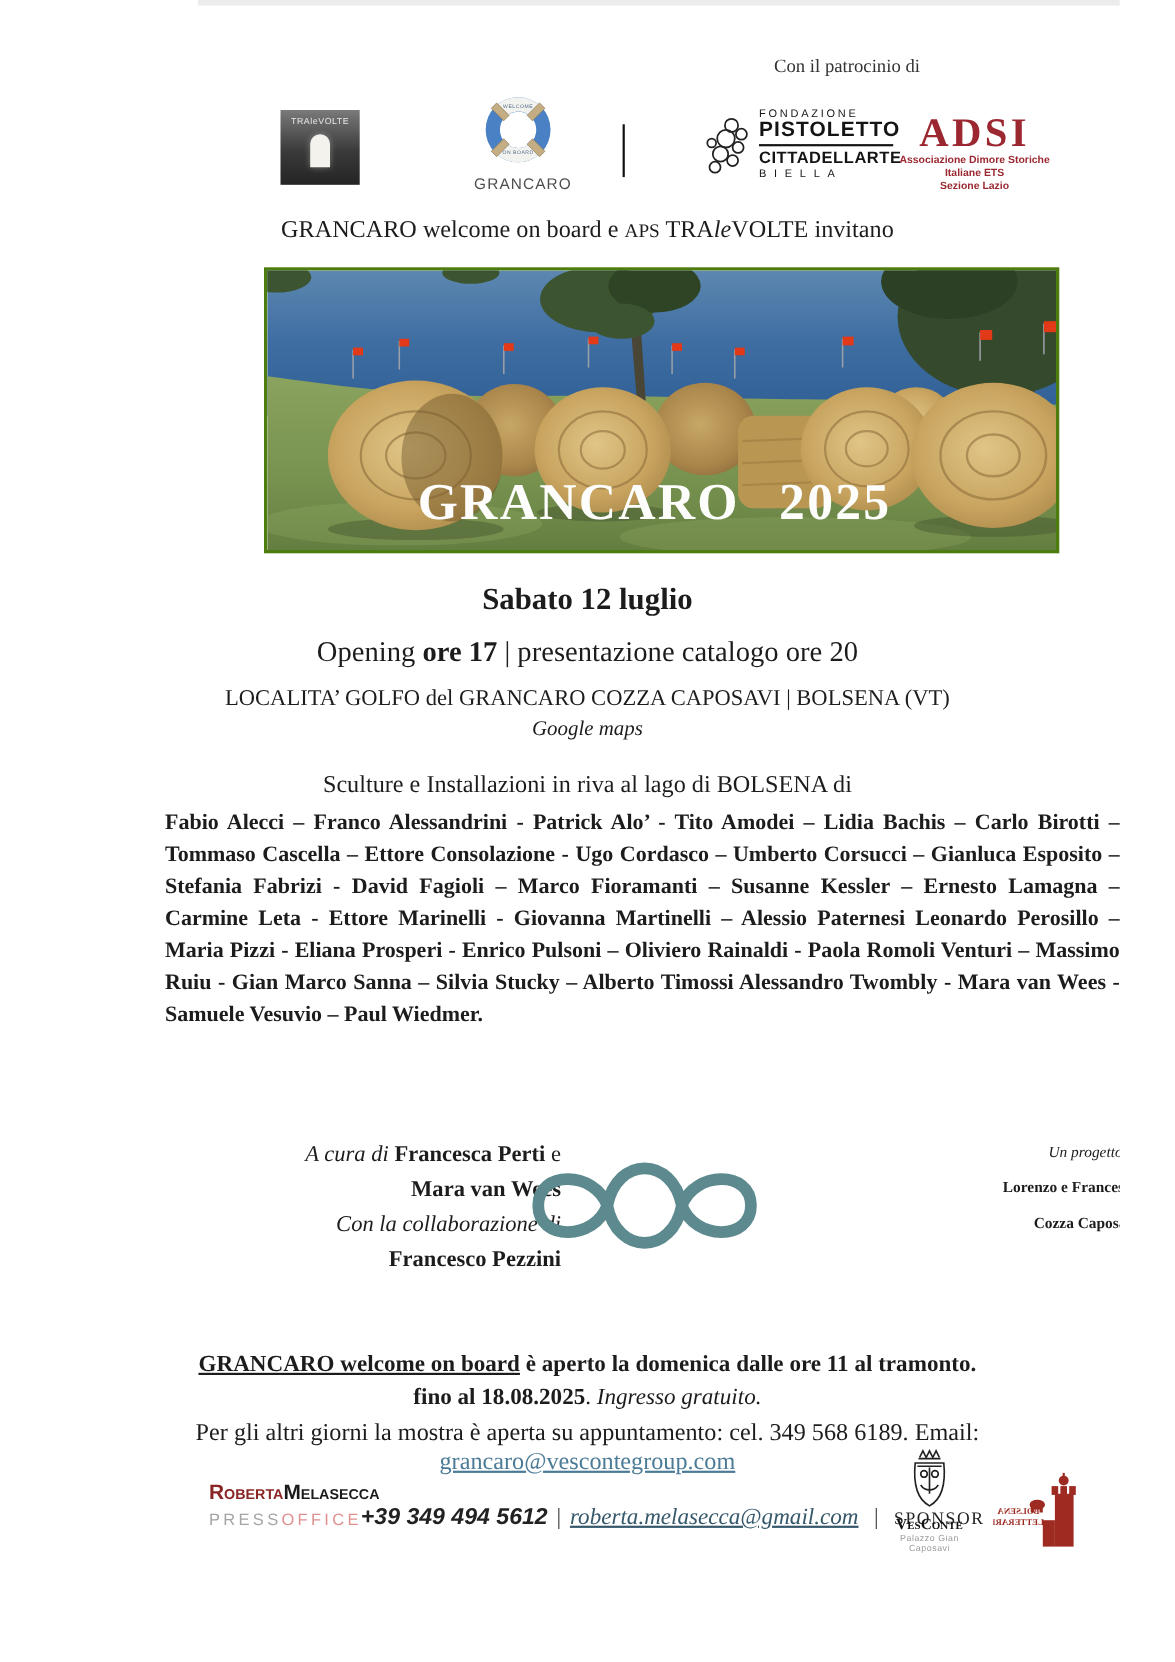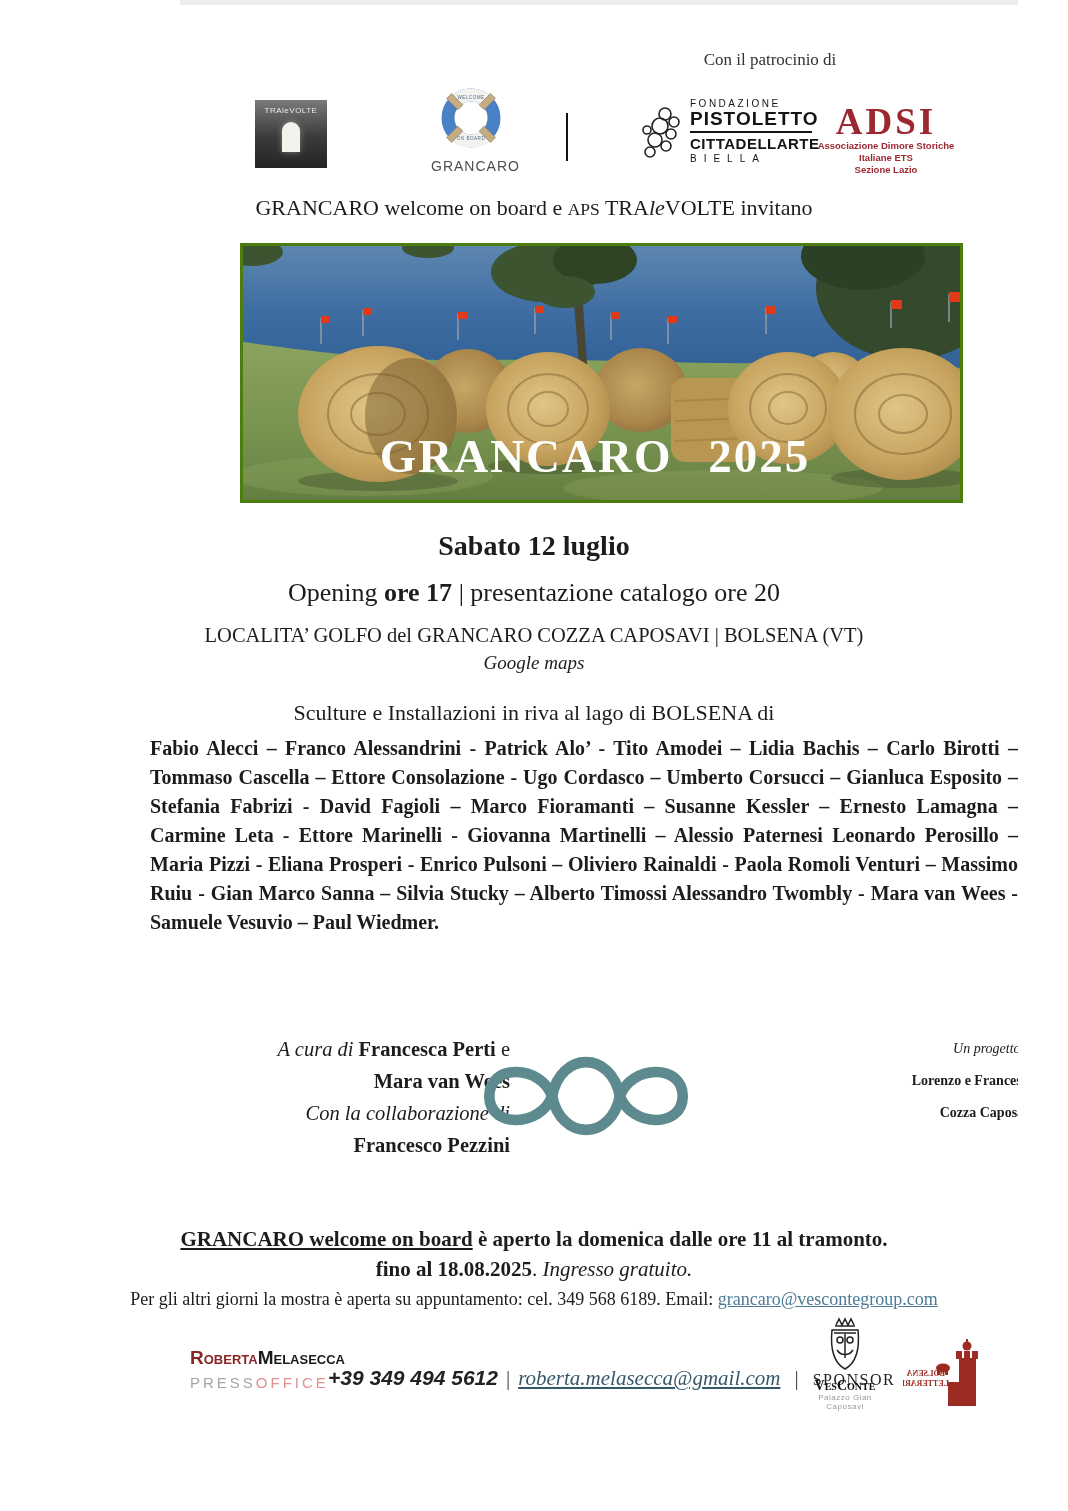--- a/index.html
+++ b/index.html
@@ -54,21 +54,21 @@
   .terzoline{top:986px;font-size:21px;}
   .cur-left{top:1033px;left:100px;width:360px;text-align:right;font-size:20.5px;line-height:32px;}
   .cur-right{top:1033px;left:725px;width:260px;text-align:right;font-size:14px;line-height:32px;}
   .b{font-weight:bold;}
   .symbol{top:1046px;left:428px;width:216px;height:100px;}
 
   
   .visit1{top:1227px;font-size:21px;font-weight:bold;}
   .visit1 .ul{text-decoration:underline;}
   .visit2{top:1257px;font-size:21px;}
-  .visit3{top:1289px;font-size:18px;}
+  .visit3{top:1289px;font-size:22px;}
   .linkteal{color:#4b7b96;text-decoration:underline;}
 
   
   .press{top:1347px;left:140px;font-family:"Liberation Sans",sans-serif;}
   .pr-name{font-weight:bold;line-height:22px;}
   .pr-cap-r{color:#8a2525;font-size:19px;}
   .pr-rest-r{color:#8a2525;font-size:13px;}
   .pr-cap-m{color:#1a1a1a;font-size:19px;}
   .pr-rest-m{color:#1a1a1a;font-size:13px;}
   .pr-office{letter-spacing:3px;font-size:15px;margin-top:3px;}

